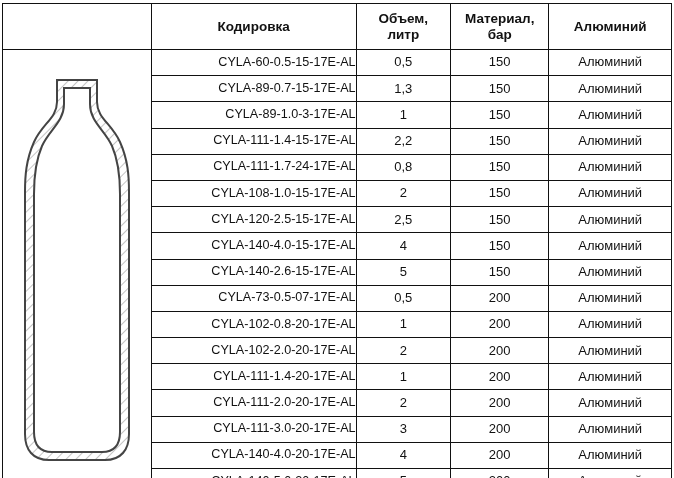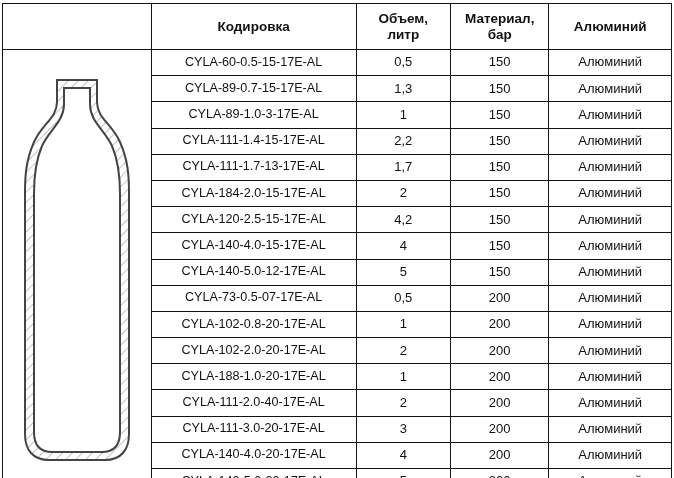--- a/index.html
+++ b/index.html
@@ -45,21 +45,21 @@
     text-align: center;
     line-height: 1.15;
   }
   tbody td {
     height: 25.2px;
     font-size: 13px;
     text-align: center;
     line-height: 1.1;
   }
   td.code {
-    text-align: center;
+    text-align: right;
     padding-left: 7px;
     font-size: 12.6px;
     margin-left: 44px;
   }
   td.img-cell {
     padding: 0;
     text-align: center;
     vertical-align: middle;
   }
   .bottle-wrap {
@@ -162,45 +162,45 @@
         <td>150</td>
         <td>Алюминий</td>
       </tr>
       <tr>
         <td class="code">CYLA-111-1.4-15-17E-AL</td>
         <td>2,2</td>
         <td>150</td>
         <td>Алюминий</td>
       </tr>
       <tr>
-        <td class="code">CYLA-111-1.7-13-17E-AL</td>
-        <td>1,7</td>
-        <td>150</td>
-        <td>Алюминий</td>
-      </tr>
-      <tr>
-        <td class="code">CYLA-184-2.0-15-17E-AL</td>
+        <td class="code">CYLA-111-1.7-24-17E-AL</td>
+        <td>0,8</td>
+        <td>150</td>
+        <td>Алюминий</td>
+      </tr>
+      <tr>
+        <td class="code">CYLA-108-1.0-15-17E-AL</td>
         <td>2</td>
         <td>150</td>
         <td>Алюминий</td>
       </tr>
       <tr>
         <td class="code">CYLA-120-2.5-15-17E-AL</td>
-        <td>4,2</td>
+        <td>2,5</td>
         <td>150</td>
         <td>Алюминий</td>
       </tr>
       <tr>
         <td class="code">CYLA-140-4.0-15-17E-AL</td>
         <td>4</td>
         <td>150</td>
         <td>Алюминий</td>
       </tr>
       <tr>
-        <td class="code">CYLA-140-5.0-12-17E-AL</td>
+        <td class="code">CYLA-140-2.6-15-17E-AL</td>
         <td>5</td>
         <td>150</td>
         <td>Алюминий</td>
       </tr>
       <tr>
         <td class="code">CYLA-73-0.5-07-17E-AL</td>
         <td>0,5</td>
         <td>200</td>
         <td>Алюминий</td>
       </tr>
@@ -210,27 +210,27 @@
         <td>200</td>
         <td>Алюминий</td>
       </tr>
       <tr>
         <td class="code">CYLA-102-2.0-20-17E-AL</td>
         <td>2</td>
         <td>200</td>
         <td>Алюминий</td>
       </tr>
       <tr>
-        <td class="code">CYLA-188-1.0-20-17E-AL</td>
+        <td class="code">CYLA-111-1.4-20-17E-AL</td>
         <td>1</td>
         <td>200</td>
         <td>Алюминий</td>
       </tr>
       <tr>
-        <td class="code">CYLA-111-2.0-40-17E-AL</td>
+        <td class="code">CYLA-111-2.0-20-17E-AL</td>
         <td>2</td>
         <td>200</td>
         <td>Алюминий</td>
       </tr>
       <tr>
         <td class="code">CYLA-111-3.0-20-17E-AL</td>
         <td>3</td>
         <td>200</td>
         <td>Алюминий</td>
       </tr>

